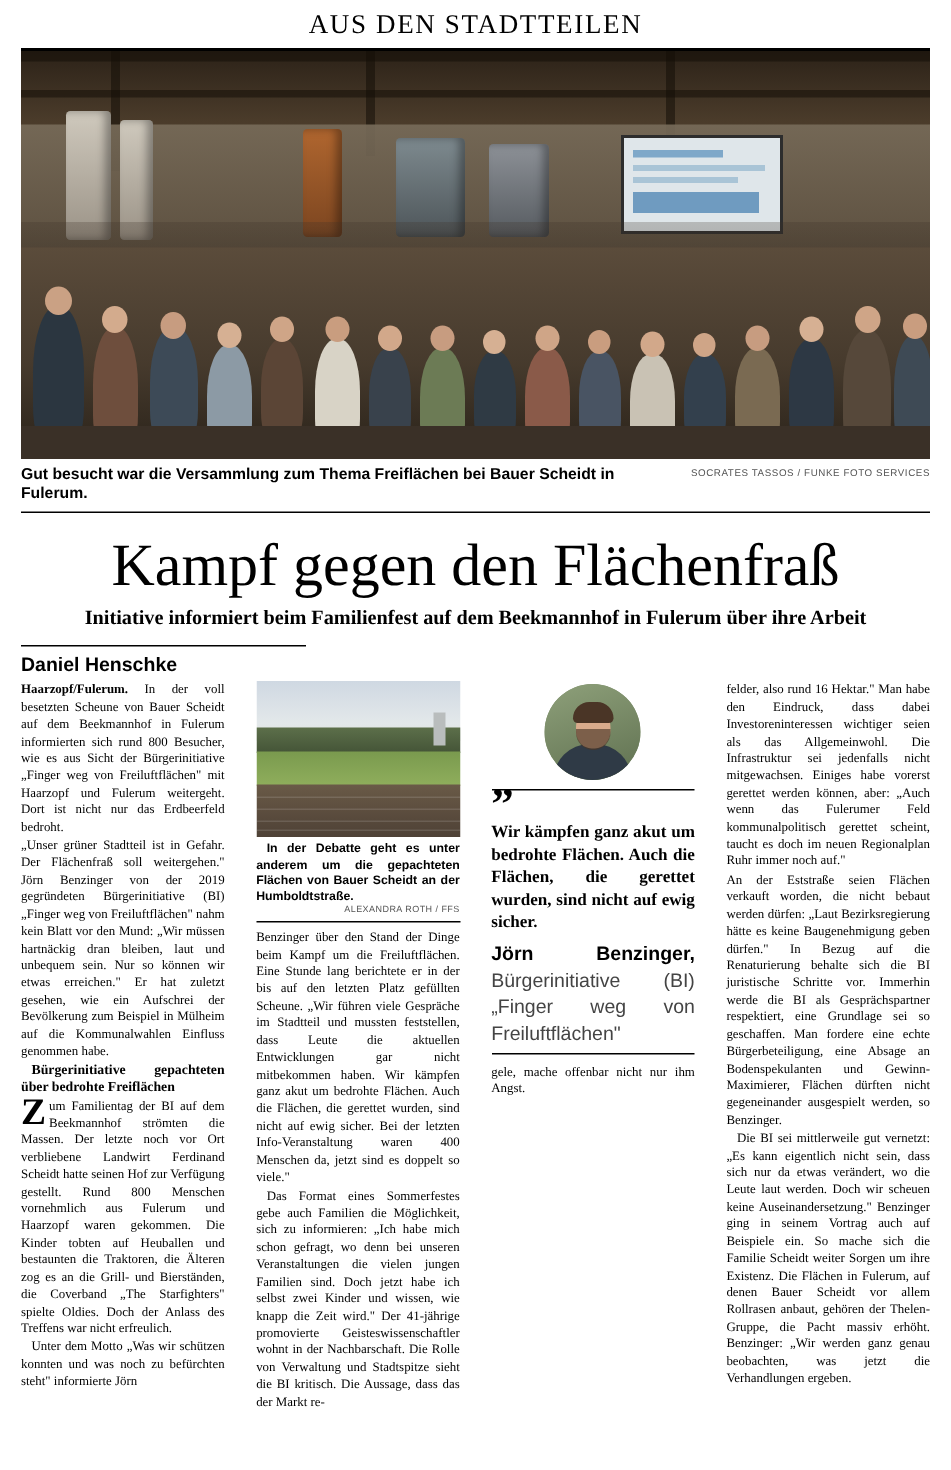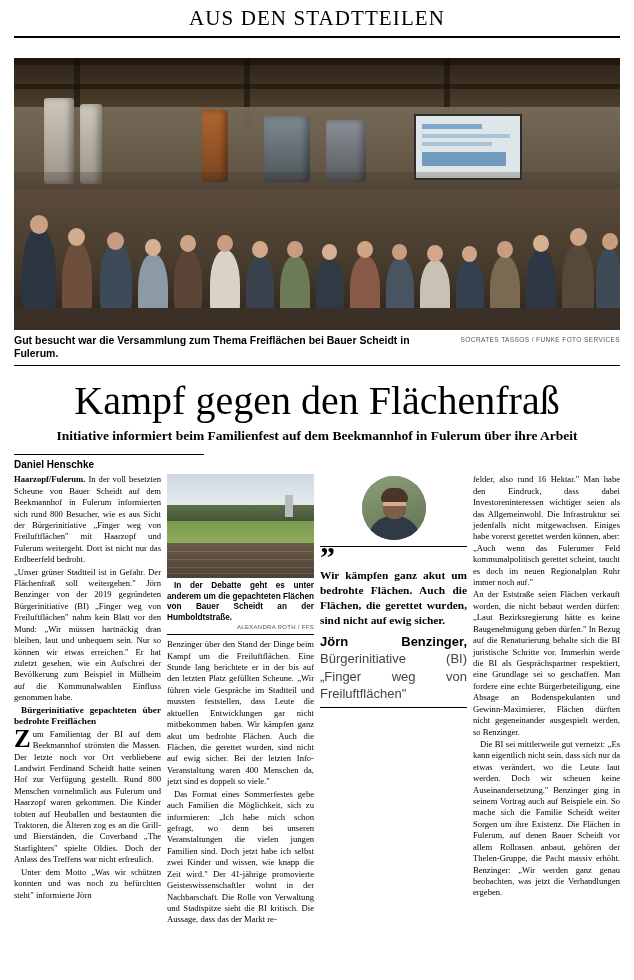--- a/index.html
+++ b/index.html
@@ -18,29 +18,29 @@
     position: relative;
     width: 634px;
     height: 980px;
     box-sizing: border-box;
     padding: 0 14px;
   }
   
   .section-head {
     text-align: center;
     font-family: "Liberation Serif", serif;
-    font-size: 21px;
+    font-size: 18px;
     letter-spacing: 1.1px;
     font-weight: normal;
     padding: 6px 0 5px 0;
     border-bottom: 2.5px solid #000;
   }
   
   .lead-photo-wrap {
-    margin-top: 20px;
+    margin-top: 0;
     position: relative;
   }
   .lead-photo {
     width: 606px;
     height: 272px;
     position: relative;
     overflow: hidden;
     background: #6b5a46;
   }
   
@@ -107,33 +107,33 @@
     margin: 14px 0 6px 0;
   }
   .subhead {
     text-align: center;
     font-size: 13.5px;
     font-weight: bold;
     font-family: "Liberation Serif", serif;
     margin-bottom: 10px;
   }
   .byline {
-    font-size: 10px;
+    font-size: 13px;
     font-family: "Liberation Sans", sans-serif;
     font-weight: bold;
     border-top: 1px solid #000;
     padding-top: 4px;
     margin-bottom: 4px;
     width: 190px;
   }
   
   .cols {
     position: relative;
     display: flex;
-    gap: 6px;
+    gap: 21px;
     height: 430px;
   }
   .col {
     width: 192px;
     font-size: 8.6px;
     line-height: 1.33;
     text-align: justify;
     font-family: "Liberation Serif", serif;
     position: relative;
   }
@@ -352,20 +352,21 @@
         </div>
         <div class="q-rule-top"></div>
         <div class="quote-mark">”</div>
         <div class="quote-text">Wir kämpfen ganz akut um bedrohte Flächen. Auch die Flächen, die gerettet wurden, sind nicht auf ewig sicher.</div>
         <div class="quote-attrib">
           <span class="nm">Jörn Benzinger,</span>
           <span class="role">Bürgerinitiative (BI) „Finger weg von Freiluftflächen"</span>
         </div>
         <div class="q-rule-bot"></div>
       </div>
+      <p class="noind">gele, mache offenbar nicht nur ihm Angst.</p>
     </div>
 
     <div class="col">
       <p class="noind">felder, also rund 16 Hektar." Man habe den Eindruck, dass dabei Investoreninteressen wichtiger seien als das Allgemeinwohl. Die Infrastruktur sei jedenfalls nicht mitgewachsen. Einiges habe vorerst gerettet werden können, aber: „Auch wenn das Fulerumer Feld kommunalpolitisch gerettet scheint, taucht es doch im neuen Regionalplan Ruhr immer noch auf."</p>
       <p class="noind">An der Eststraße seien Flächen verkauft worden, die nicht bebaut werden dürfen: „Laut Bezirksregierung hätte es keine Baugenehmigung geben dürfen." In Bezug auf die Renaturierung behalte sich die BI juristische Schritte vor. Immerhin werde die BI als Gesprächspartner respektiert, eine Grundlage sei so geschaffen. Man fordere eine echte Bürgerbeteiligung, eine Absage an Bodenspekulanten und Gewinn-Maximierer, Flächen dürften nicht gegeneinander ausgespielt werden, so Benzinger.</p>
       <p>Die BI sei mittlerweile gut vernetzt: „Es kann eigentlich nicht sein, dass sich nur da etwas verändert, wo die Leute laut werden. Doch wir scheuen keine Auseinandersetzung." Benzinger ging in seinem Vortrag auch auf Beispiele ein. So mache sich die Familie Scheidt weiter Sorgen um ihre Existenz. Die Flächen in Fulerum, auf denen Bauer Scheidt vor allem Rollrasen anbaut, gehören der Thelen-Gruppe, die Pacht massiv erhöht. Benzinger: „Wir werden ganz genau beobachten, was jetzt die Verhandlungen ergeben.</p>
     </div>
 
   </div>
 </div>

